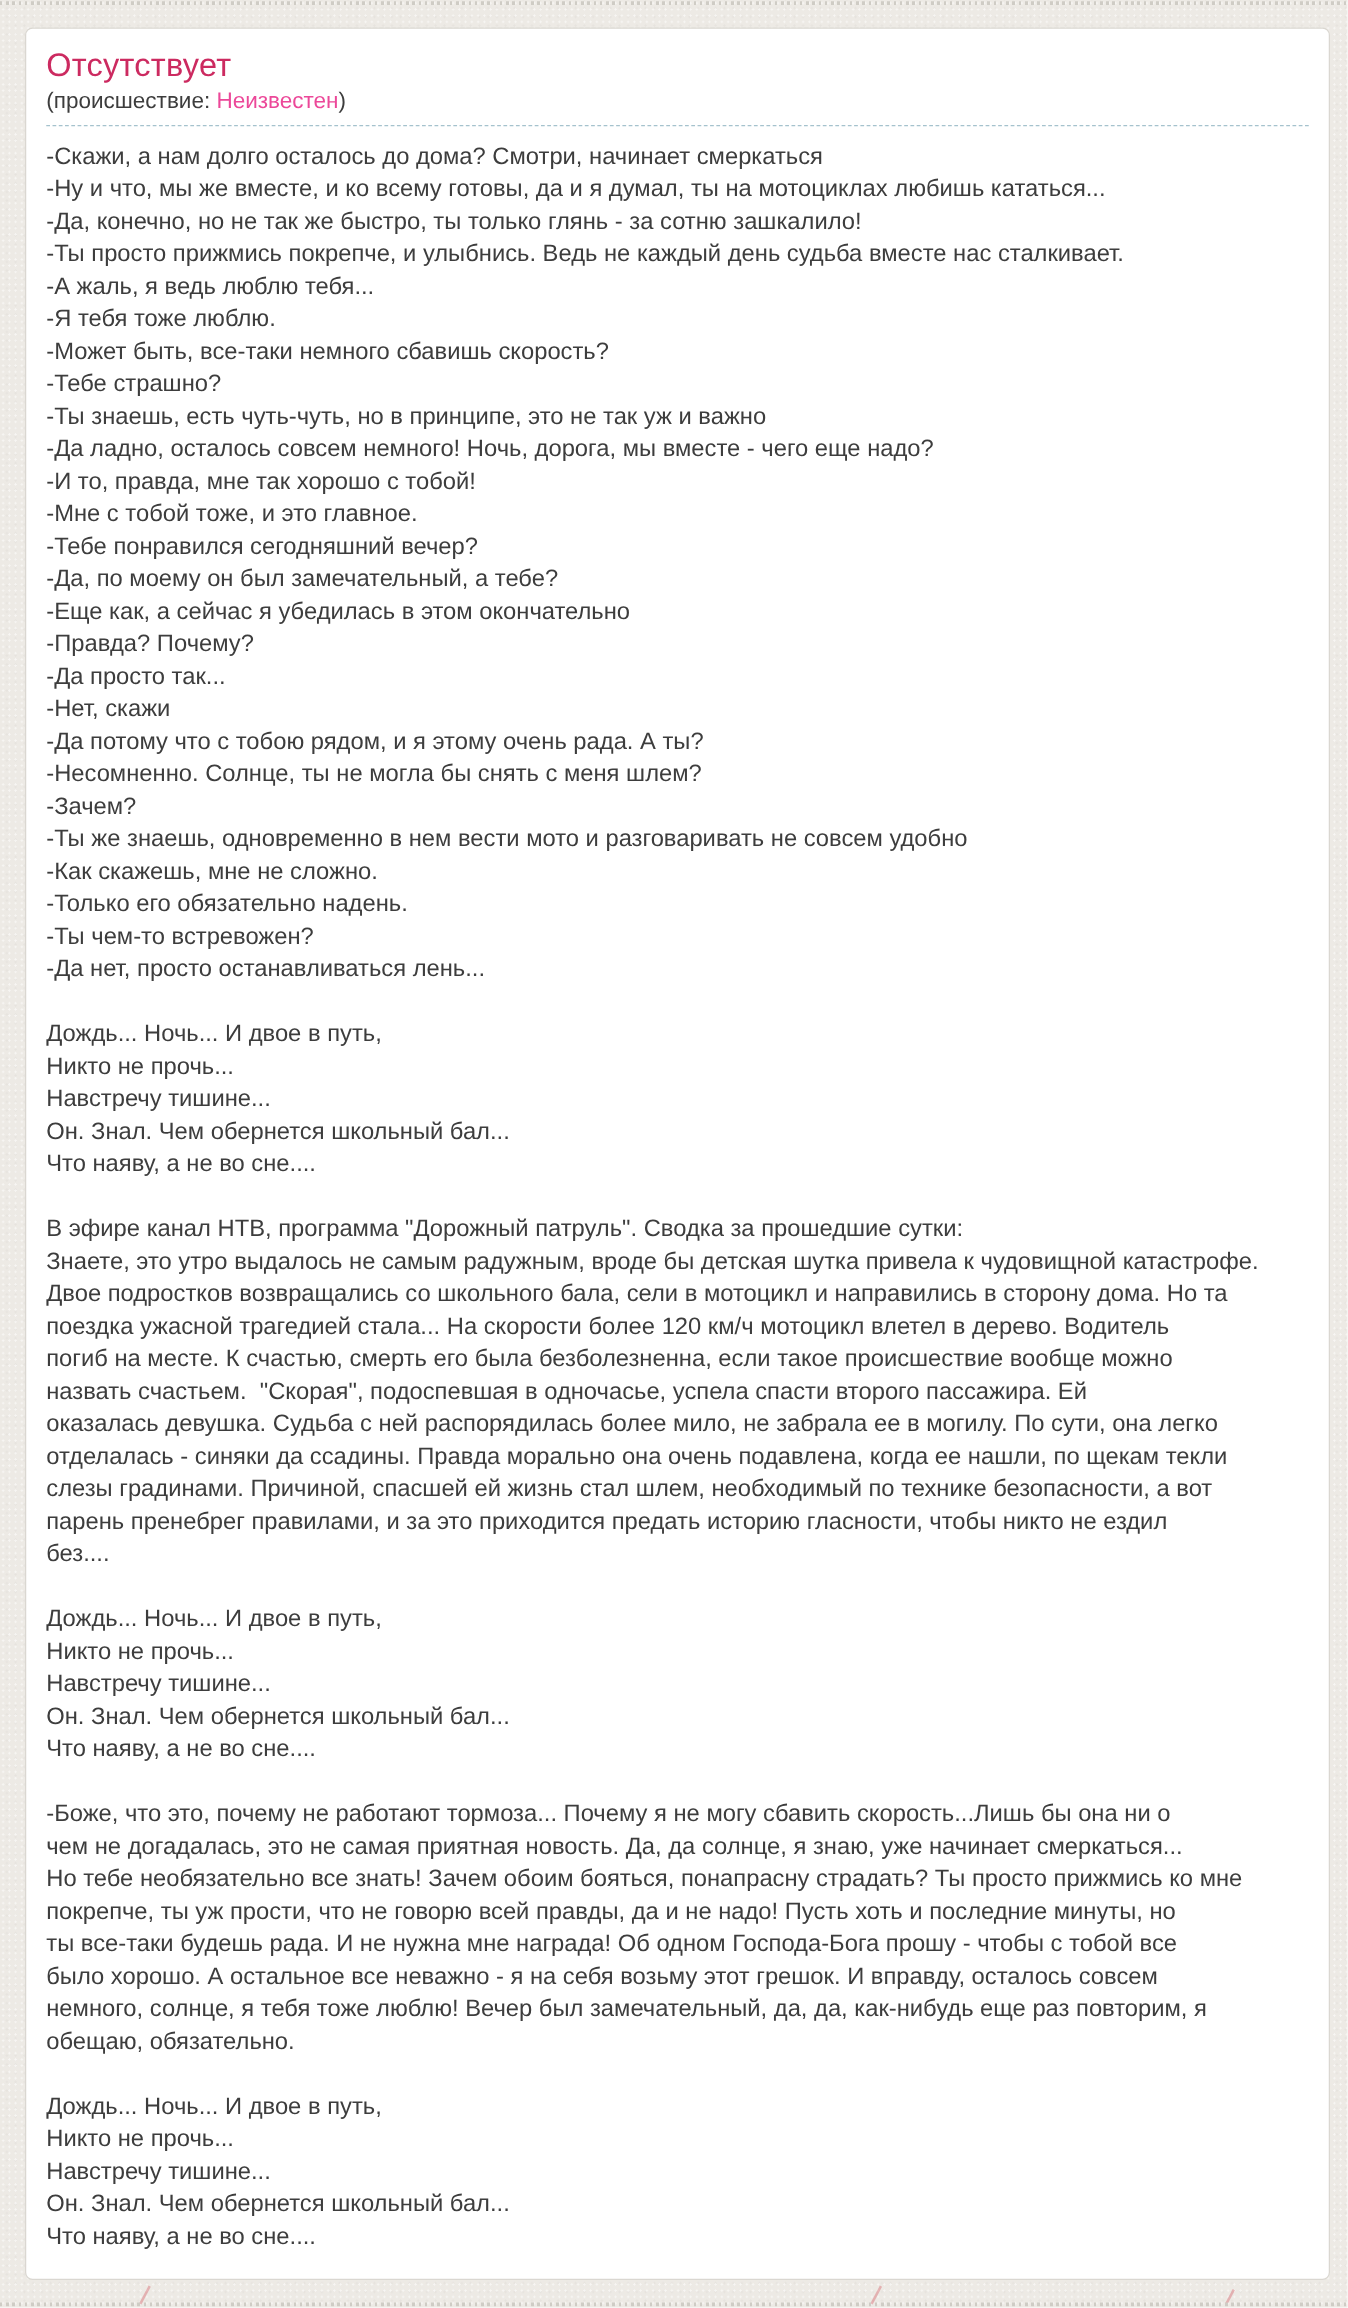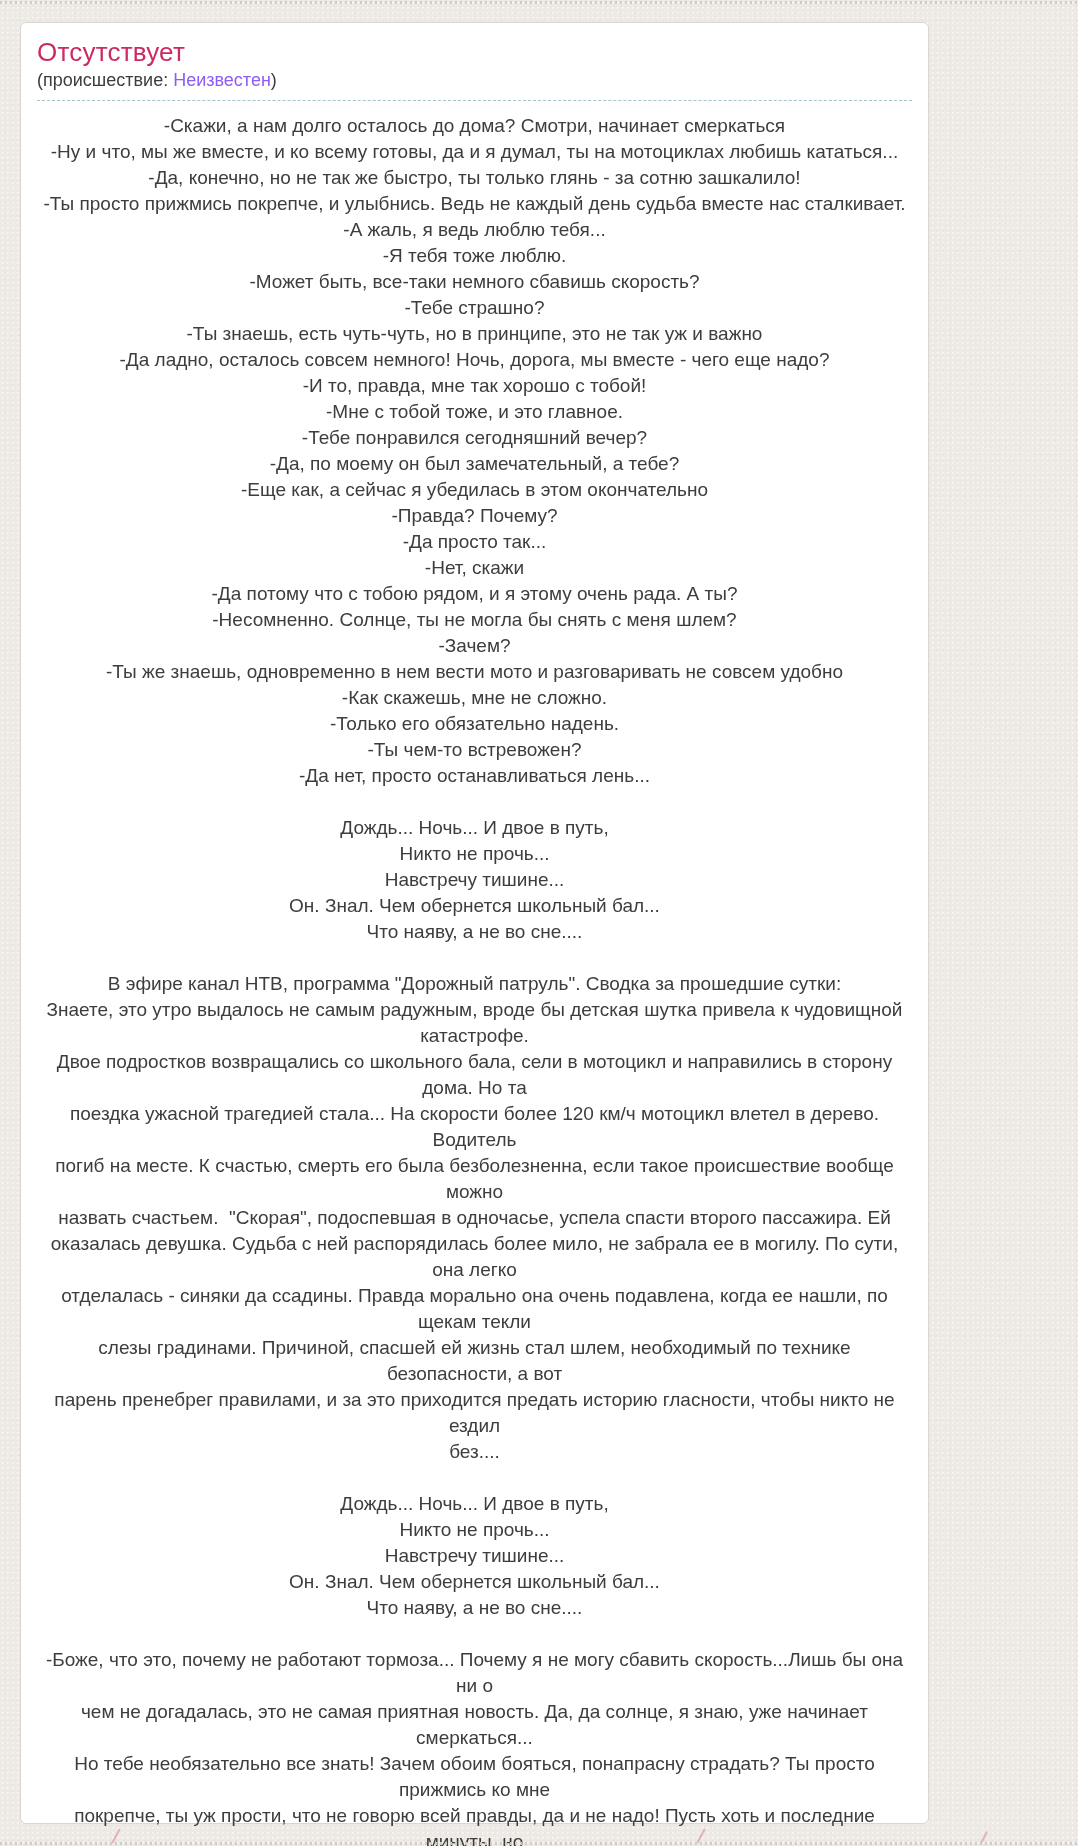--- a/index.html
+++ b/index.html
@@ -26,21 +26,21 @@
     height: 3px;
     background-image: repeating-linear-gradient(90deg, #cfccc5 0 2px, transparent 2px 5px);
   }
   .edge-dots-top { top: 1px; }
   .edge-dots-bottom { bottom: 1px; }
 
   .card {
     position: absolute;
     left: 20px;
     top: 22px;
-    width: 909px;
+    width: 1044px;
     height: 1802px;
     box-sizing: border-box;
     background: #ffffff;
     border: 1px solid #dad7d1;
     border-radius: 6px;
     padding: 14px 16px 30px 16px;
   }
   h1.song-title {
     margin: 0;
     font-size: 26px;
@@ -51,31 +51,30 @@
   }
   .artist-line {
     margin-top: 2px;
     font-size: 18px;
     line-height: 22px;
     color: #3d3d3d;
     padding-bottom: 9px;
     border-bottom: 1px dashed #a5c2cd;
   }
   .artist-line a {
-    color: #8b5cf6;
+    color: #ec4899;
     text-decoration: none;
     cursor: pointer;
   }
   .lyrics {
     margin-top: 12px;
     font-size: 19px;
     line-height: 26px;
     color: #3d3d3d;
     white-space: pre-wrap;
-    text-align: center;
   }
   .bottom-strip {
     position: absolute;
     left: 0;
     bottom: 0;
     width: 100%;
     height: 21px;
   }
   .bottom-strip .mark {
     position: absolute;

